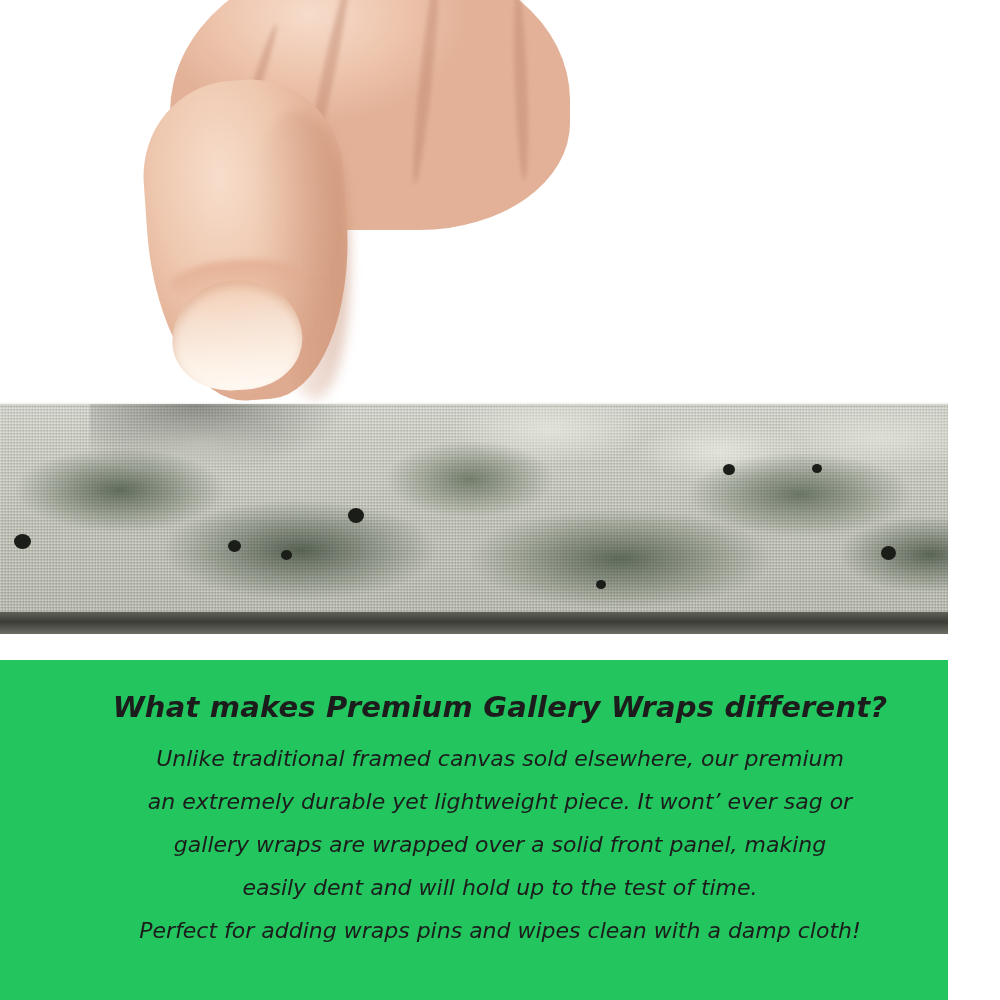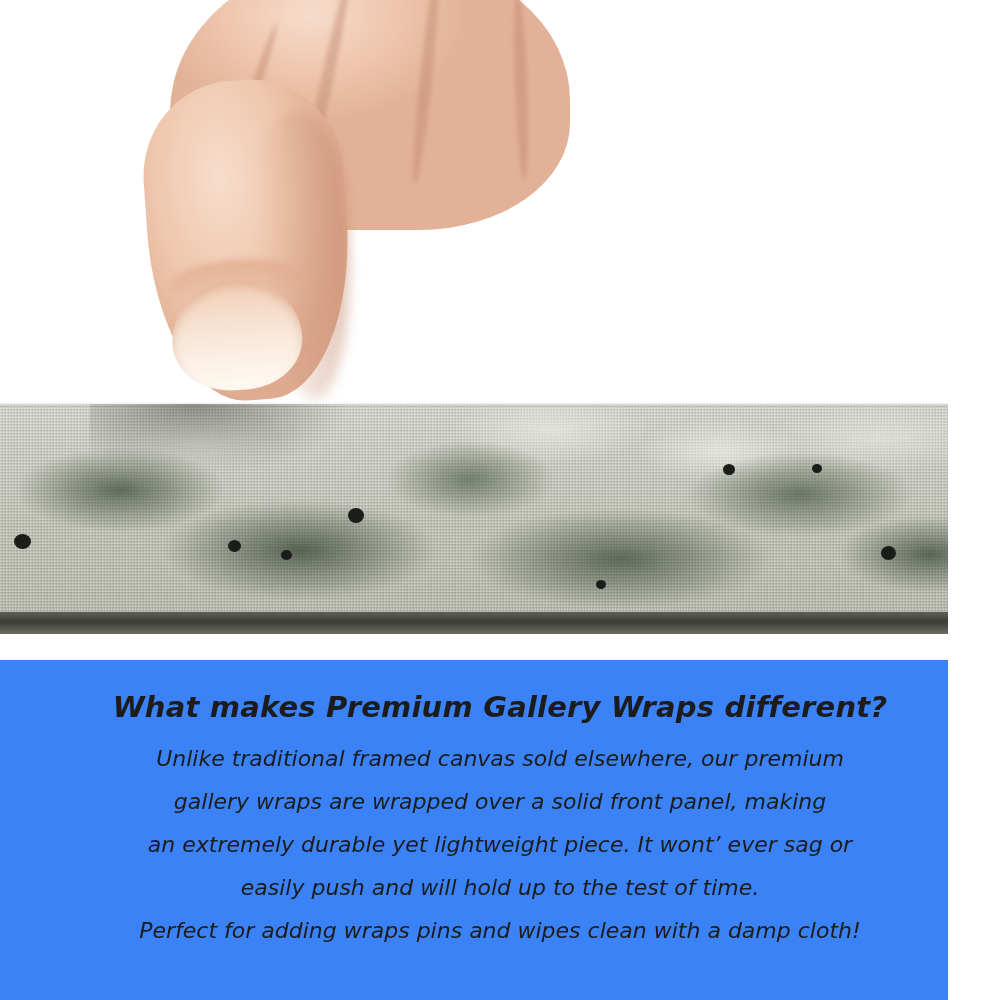--- a/index.html
+++ b/index.html
@@ -7,21 +7,21 @@
     padding: 0;
     background: #ffffff;
   }
   body {
     font-family: "DejaVu Sans", sans-serif;
   }
   .page {
     position: relative;
     width: 948px;
     height: 1000px;
-    background: #3b82f6;
+    background: #22c55e;
     overflow: hidden;
   }
 
   
   .photo {
     position: absolute;
     left: 0;
     top: 0;
     width: 1000px;
     height: 660px;
@@ -217,19 +217,19 @@
       <div class="speck" style="left:596px; top:176px; width:10px; height:9px;"></div>
     </div>
     <div class="strip-top-edge"></div>
     <div class="strip-press-shadow"></div>
     <div class="strip-bottom-edge"></div>
   </div>
 
   <div class="caption">
     <div class="caption-heading">What makes Premium Gallery Wraps different?</div>
     <div class="caption-line caption-body">Unlike traditional framed canvas sold elsewhere, our premium</div>
+    <div class="caption-line caption-body">an extremely durable yet lightweight piece. It wont’ ever sag or</div>
     <div class="caption-line caption-body">gallery wraps are wrapped over a solid front panel, making</div>
-    <div class="caption-line caption-body">an extremely durable yet lightweight piece. It wont’ ever sag or</div>
-    <div class="caption-line caption-body">easily push and will hold up to the test of time.</div>
+    <div class="caption-line caption-body">easily dent and will hold up to the test of time.</div>
     <div class="caption-line caption-body">Perfect for adding wraps pins and wipes clean with a damp cloth!</div>
   </div>
 
 </div>
 
 </body></html>

